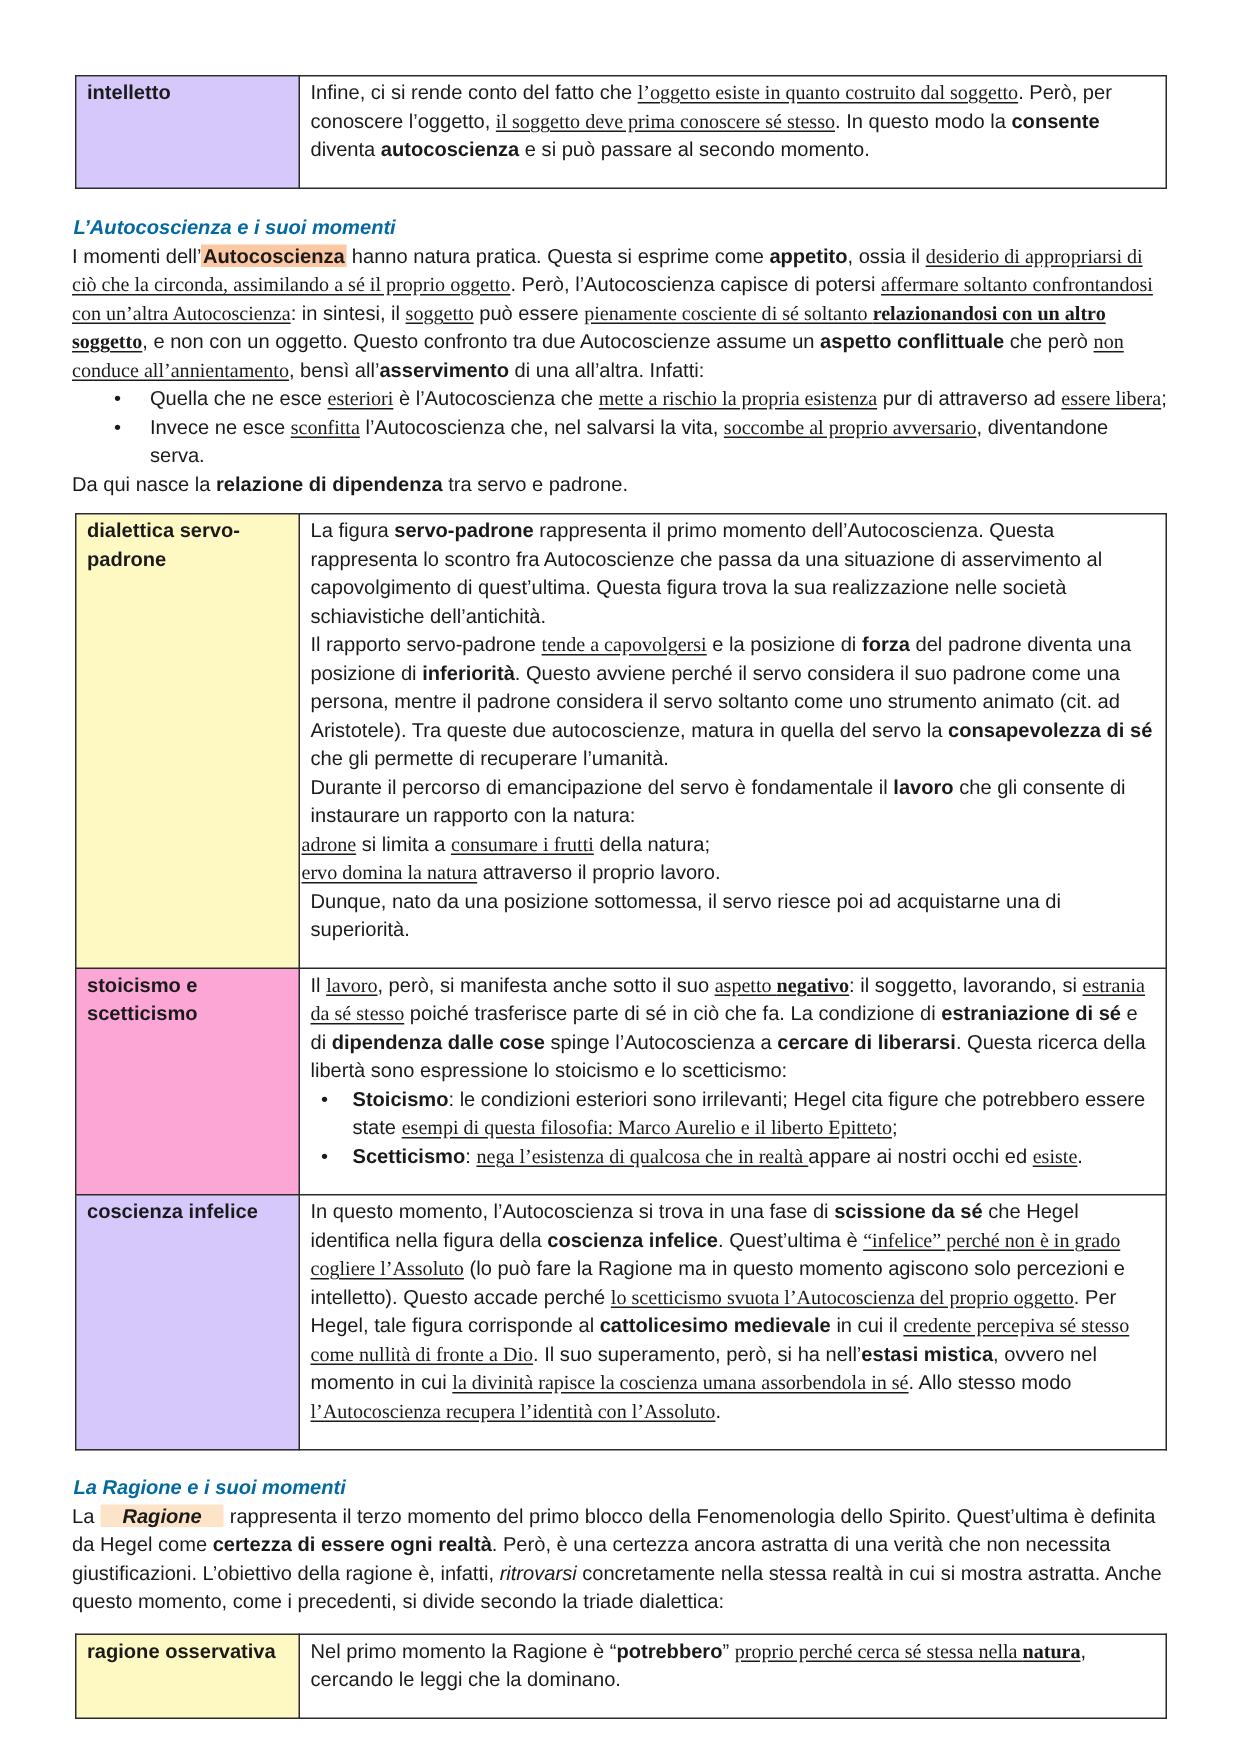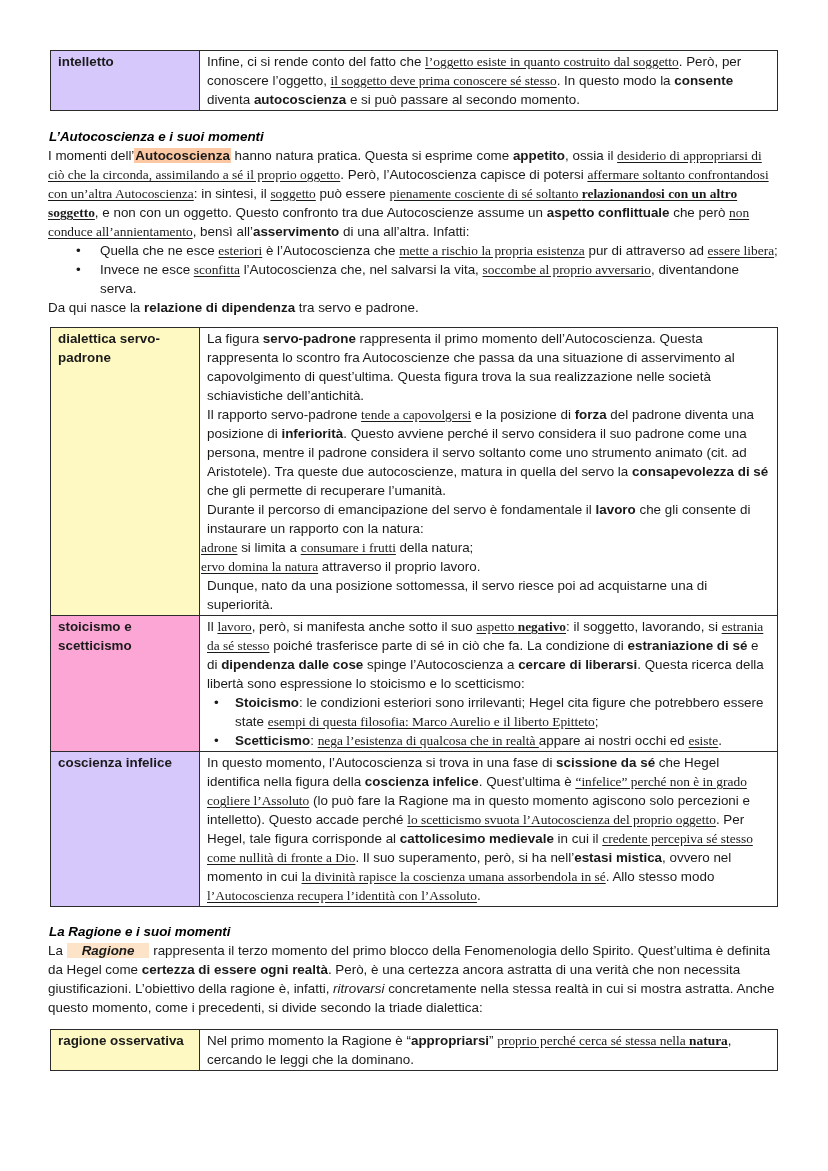--- a/index.html
+++ b/index.html
@@ -3,26 +3,26 @@
 <meta charset="utf-8">
 <style>
   html, body { margin: 0; padding: 0; background: #ffffff; }
   body {
     width: 828px; height: 1171px; position: relative; overflow: hidden;
     font-family: "Liberation Sans", sans-serif;
     font-size: 13.4px; line-height: 19px; color: #1a1a1a;
   }
   .page { position: absolute; left: 50px; top: 50px; width: 728px; }
   table.t { width: 728px; border-collapse: collapse; table-layout: fixed; }
-  table.t td { border: 1.2px solid #2b2b2b; vertical-align: top; padding: 1px 6px 1px 7px; }
+  table.t td { border: 1.2px solid #2b2b2b; vertical-align: top; padding: 1px 6px 16px 7px; }
   table.t td.k { width: 135px; font-weight: bold; }
   .lav { background: #d6c8fb; }
   .ora { background: #fef9c3; }
   .pnk { background: #fca6d6; }
-  .h { color: #000000; font-style: italic; font-weight: bold; margin: 16px 0 0 -1px; line-height: 19px; }
+  .h { color: #0369a1; font-style: italic; font-weight: bold; margin: 16px 0 0 -1px; line-height: 19px; }
   p { margin: 0; }
   u { text-decoration: underline; text-underline-offset: 2px; font-family: Liberation Serif, serif; }
   ul { margin: 0; padding-left: 50px; }
   ul li { list-style: none; position: relative; }
   ul li .bul { position: absolute; left: -24px; top: 0; }
   .hl { background: #fcc8a4; padding: 0 1px; }
   .hl2 { background: #fde4c9; padding: 0 15px; }
   .out { margin-left: -6px; }
   .cellul { padding-left: 28px; }
   .cellul li .bul { left: -21px; }
@@ -79,18 +79,18 @@
   </tbody>
     </table>
 
   <div class="h" style="margin-top:15px">La Ragione e i suoi momenti</div>
   <p style="margin-left:-2px; margin-bottom:12px"><span>La </span><b><i class="hl2">Ragione</i></b><span> rappresenta il terzo momento del primo blocco della Fenomenologia dello Spirito. Quest’ultima è definita da Hegel come </span><b>certezza di essere ogni realtà</b><span>. Però, è una certezza ancora astratta di una verità che non necessita giustificazioni. L’obiettivo della ragione è, infatti, </span><i>ritrovarsi</i><span> concretamente nella stessa realtà in cui si mostra astratta. Anche questo momento, come i precedenti, si divide secondo la triade dialettica:</span></p>
 
   <table class="t">
     <tbody>
         <tr>
       <td class="k ora">ragione osservativa</td>
-      <td><span>Nel primo momento la Ragione è “</span><b>appropriarsi</b><span>” </span><u>proprio perché cerca sé stessa nella </u><b><u>natura</u></b><span>, cercando le leggi che la dominano.</span></td>
+      <td><span>Nel primo momento la Ragione è “</span><b>potrebbero</b><span>” </span><u>proprio perché cerca sé stessa nella </u><b><u>natura</u></b><span>, cercando le leggi che la dominano.</span></td>
     </tr>
   </tbody>
     </table>
 
 </div>
 
 </body></html>

